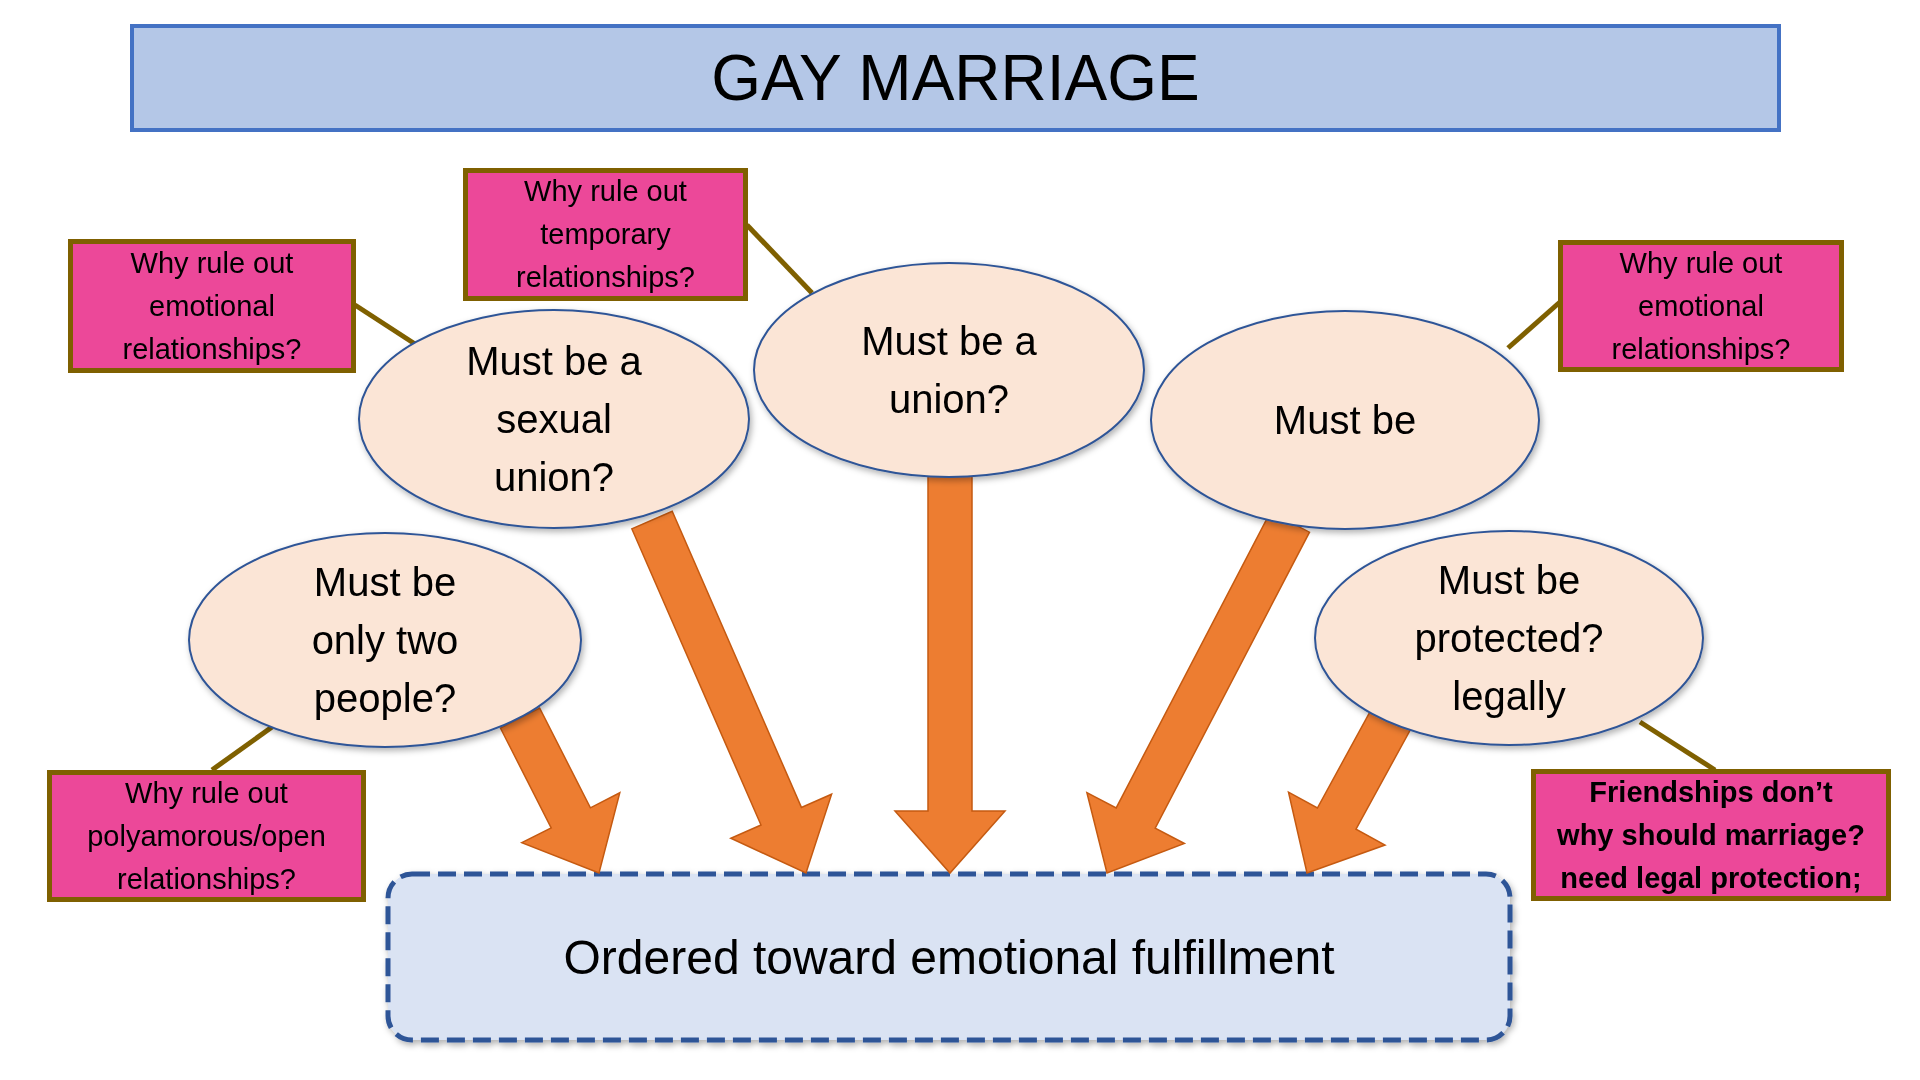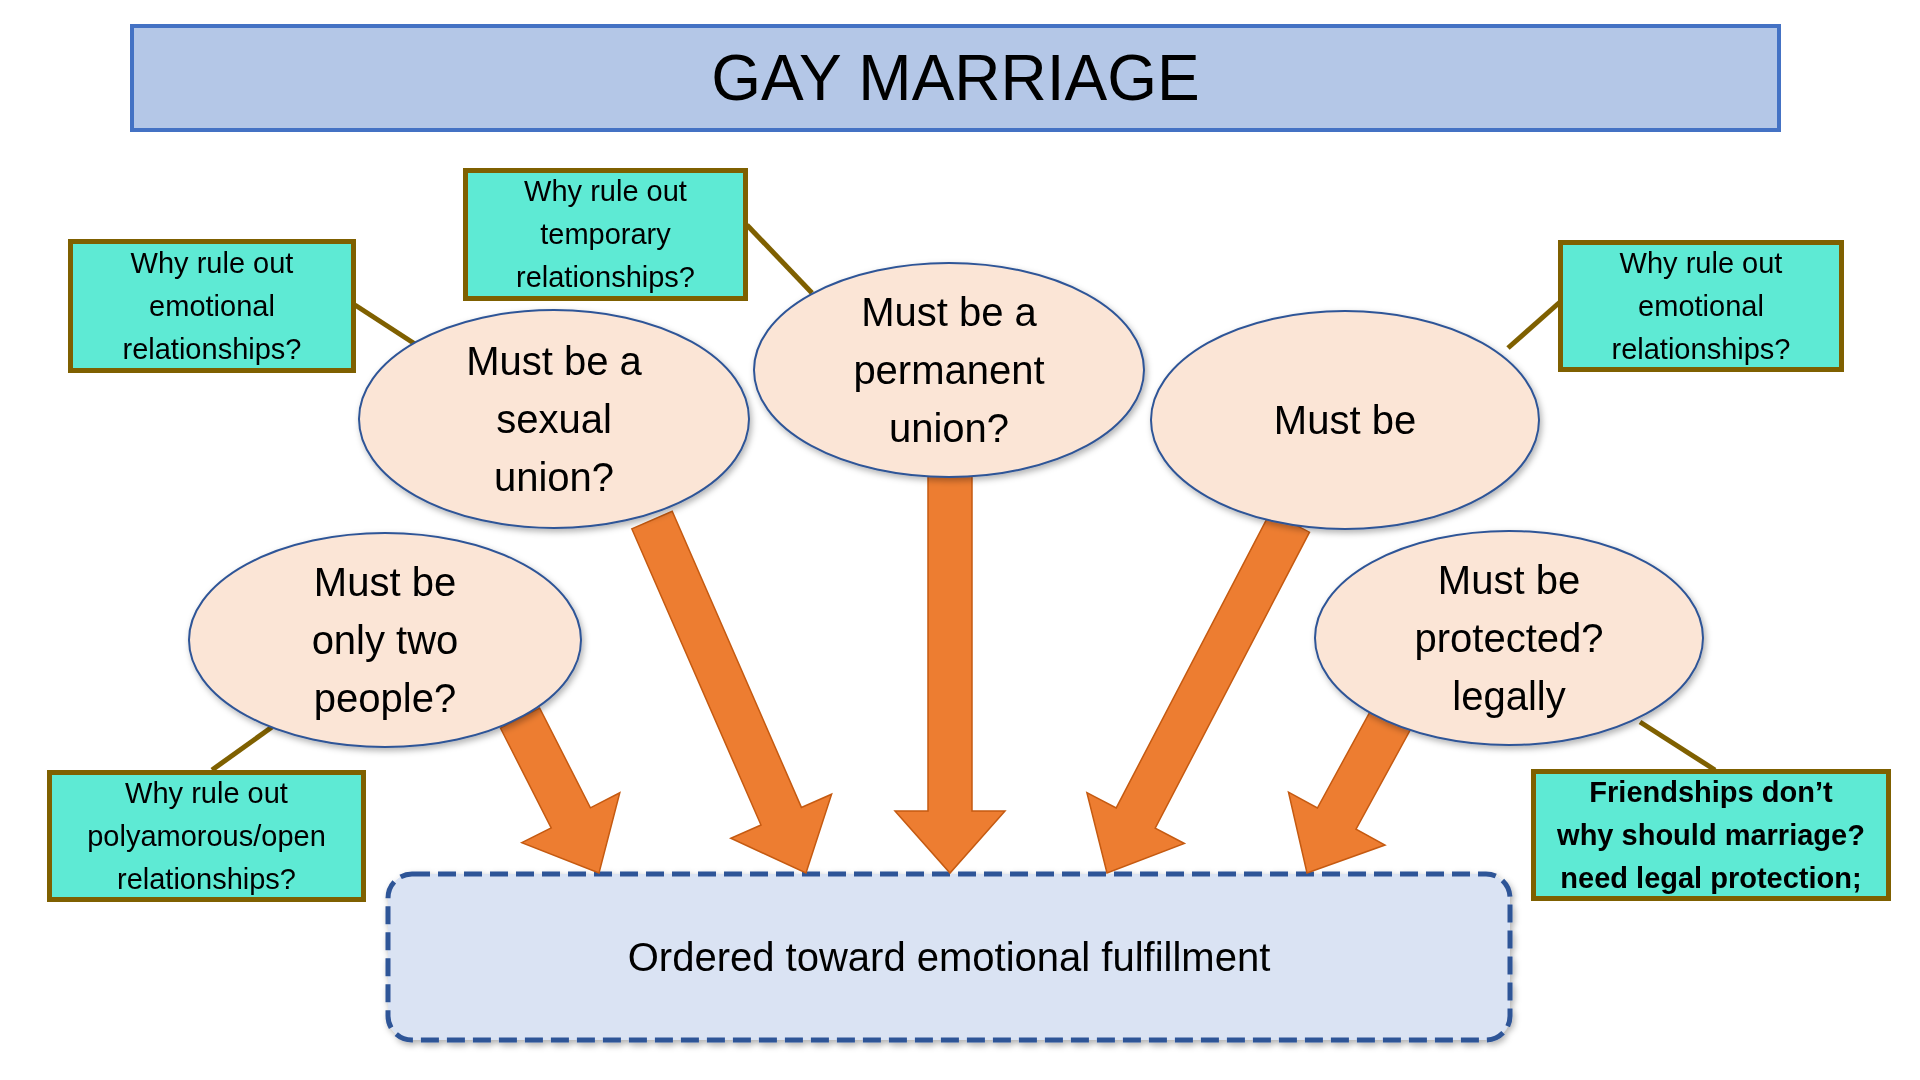--- a/index.html
+++ b/index.html
@@ -5,25 +5,25 @@
     html, body { margin: 0; padding: 0; background: #ffffff; }
     body { width: 1920px; height: 1080px; position: relative; overflow: hidden;
            font-family: "Liberation Sans", "DejaVu Sans", sans-serif; color: #000; }
     #canvas { position: absolute; left: 0; top: 0; width: 1920px; height: 1080px; }
     .title-banner { position: absolute; left: 130px; top: 24px; width: 1651px; height: 108px;
       background: #b4c7e7; border: 4px solid #4472c4; box-sizing: border-box;
       display: flex; align-items: center; justify-content: center; }
     .title-text { font-size: 64px; letter-spacing: 0px; }
     .node-text { position: absolute; display: flex; align-items: center; justify-content: center;
       text-align: center; font-size: 40px; line-height: 58px; }
-    .callout { position: absolute; background: #5eead4; border: 5px solid #7f6000;
+    .callout { position: absolute; background: #ec4899; border: 5px solid #7f6000;
       box-sizing: border-box; display: flex; align-items: center; justify-content: center;
       text-align: center; font-size: 29px; line-height: 43px; }
     .target-text { position: absolute; left: 386px; top: 872px; width: 1126px; height: 170px;
-      display: flex; align-items: center; justify-content: center; font-size: 40px; }
+      display: flex; align-items: center; justify-content: center; font-size: 48px; }
   </style>
 </head>
 <body>
 
 <svg id="canvas" width="1920" height="1080" viewBox="0 0 1920 1080">
   <defs>
     <filter id="shadow" x="-10%" y="-10%" width="125%" height="130%">
       <feDropShadow dx="2" dy="3" stdDeviation="3" flood-color="#000" flood-opacity="0.3"></feDropShadow>
     </filter>
   </defs>
@@ -69,21 +69,20 @@
 <div class="node-text" style="left:359px; top:310px; width:390px; height:218px;">
   <div>
     <div>Must be a</div>
     <div>sexual</div>
     <div>union?</div>
   </div>
 </div>
 <div class="node-text" style="left:754px; top:263px; width:390px; height:214px;">
   <div>
     <div>Must be a</div>
-    <div>permanent</div>
     <div>union?</div>
   </div>
 </div>
 <div class="node-text" style="left:1151px; top:311px; width:388px; height:218px;">
   <div>
     <div>Must be</div>
   </div>
 </div>
 <div class="node-text" style="left:1315px; top:531px; width:388px; height:214px;">
   <div>

